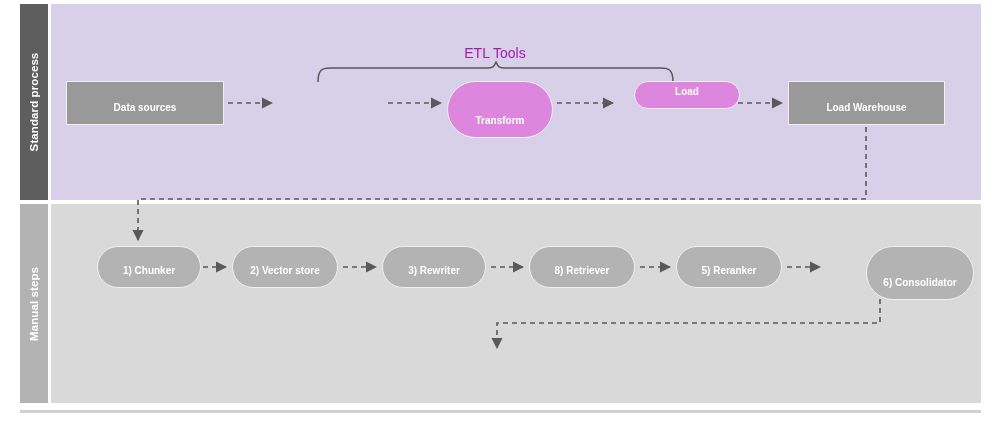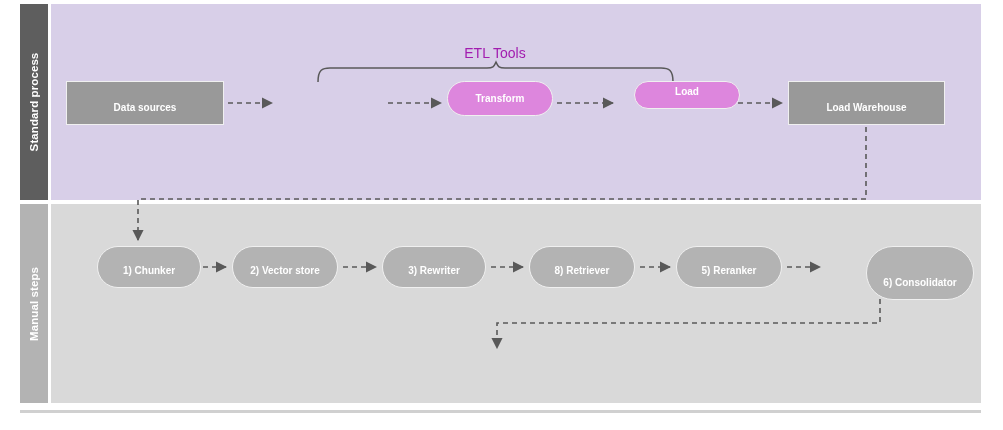--- a/index.html
+++ b/index.html
@@ -89,21 +89,21 @@
   .node.rect { border-radius: 0; }
   .node.pill { border-radius: 999px; }
   .node.gray { background: #999999; }
   .node.purple { background: #dd86dd; }
   .node.yellow { background: #ffd966; }
   .node.graypill { background: #b3b3b3; }
 
   
   #node-data-sources   { left: 66px;  top: 81px; width: 158px; height: 44px; }
   #node-extract        { left: 278px; top: 81px; width: 106px; height: 44px; }
-  #node-transform      { left: 447px; top: 81px; width: 106px; height: 35px; }
+  #node-transform      { left: 447px; top: 81px; width: 106px; height: 57px; }
   #node-load           { left: 634px; top: 81px; width: 106px; height: 28px; }
   #node-data-warehouse { left: 788px; top: 81px; width: 157px; height: 44px; }
 
   
   #node-chunker      { left: 97px;  top: 246px; width: 104px; height: 42px; }
   #node-vector-store { left: 232px; top: 246px; width: 106px; height: 42px; }
   #node-rewriter     { left: 382px; top: 246px; width: 104px; height: 42px; }
   #node-retriever    { left: 529px; top: 246px; width: 106px; height: 42px; }
   #node-reranker     { left: 676px; top: 246px; width: 106px; height: 42px; }
   #node-consolidator { left: 866px; top: 246px; width: 108px; height: 54px; }

